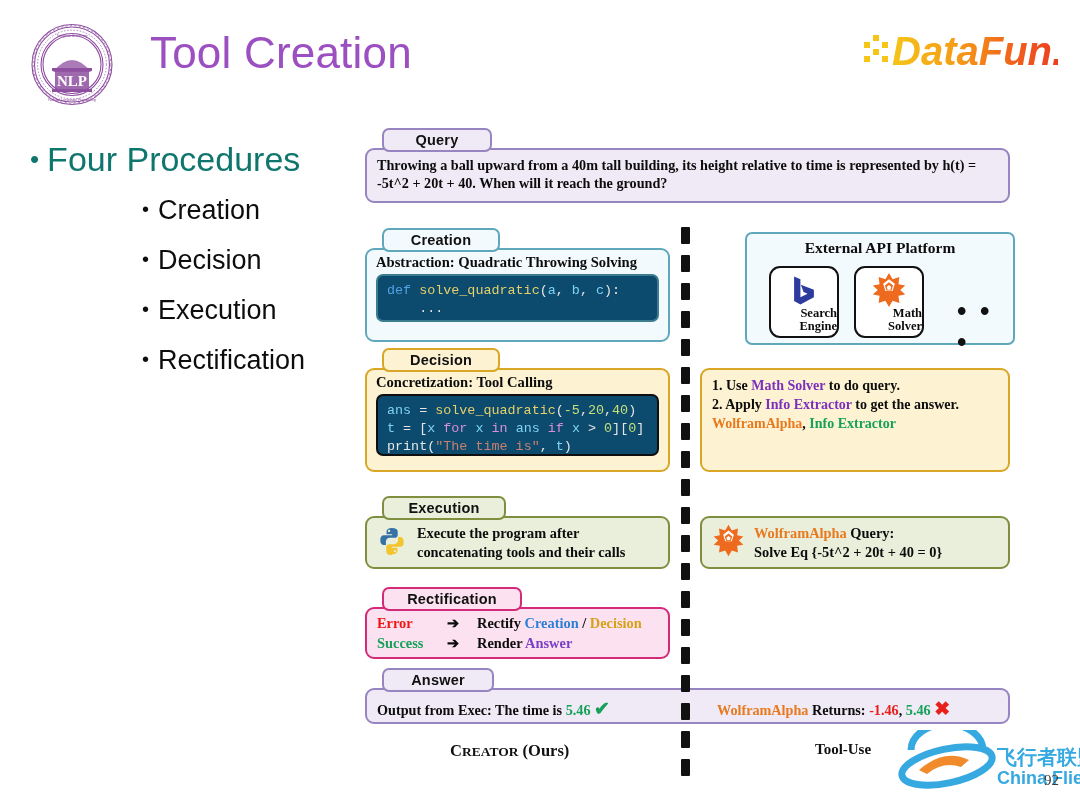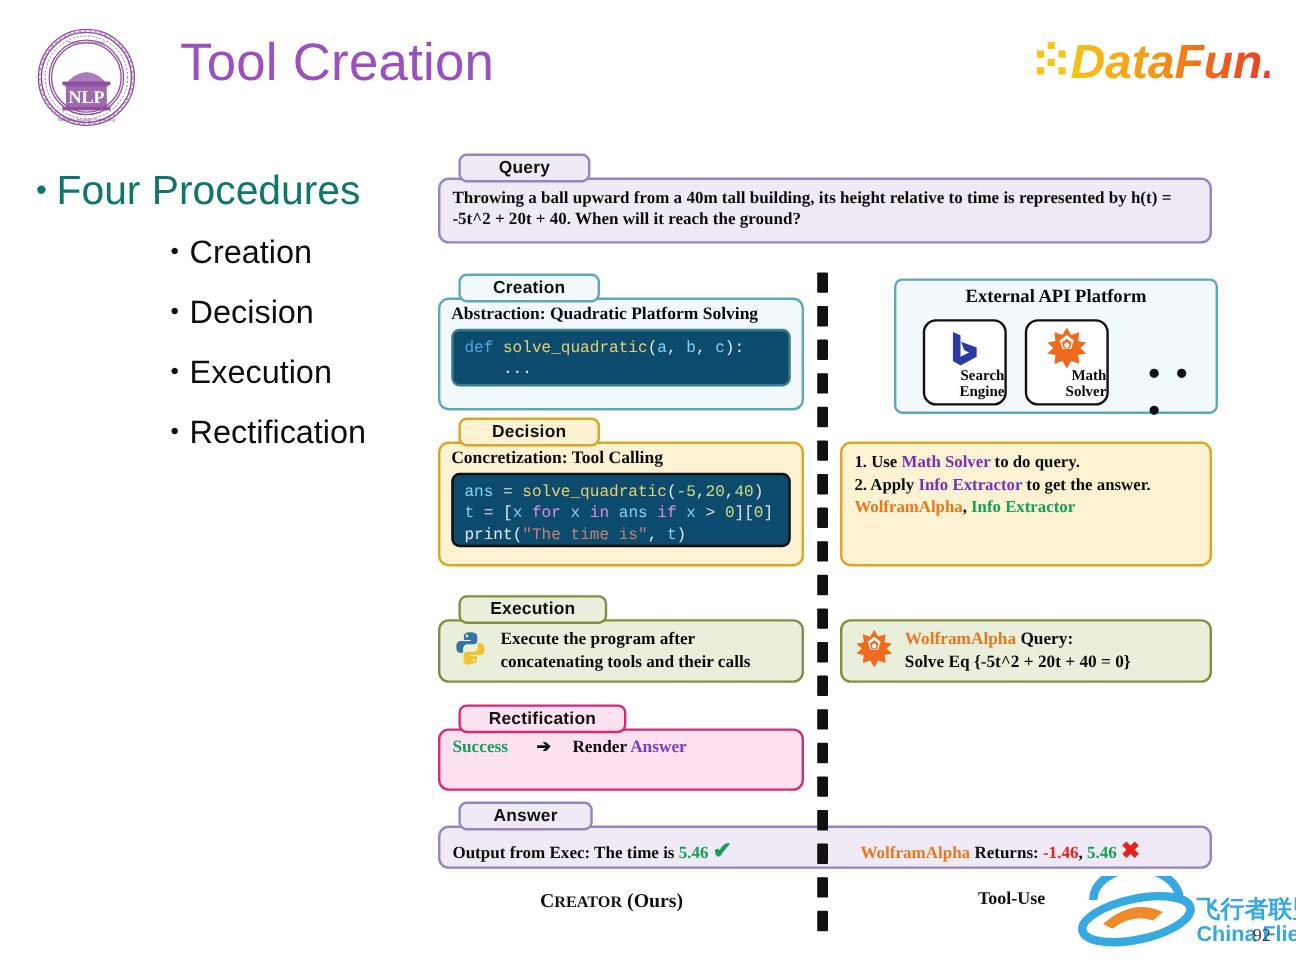--- a/index.html
+++ b/index.html
@@ -239,21 +239,21 @@
     <span>Query</span>
   </div>
   <div class="panel t-purple" style="left:5px; top:24px; width:645px; height:55px;">
     <div class="panel-text" style="font-size:14.2px; line-height:1.28; padding:6px 10px 0 10px;">Throwing a ball upward from a 40m tall building, its height relative to time is represented by h(t) = -5t^2 + 20t + 40. When will it reach the ground?</div>
   </div>
 
   <div class="tab t-teal" style="left:22px; top:104px; width:118px;">
     <span>Creation</span>
   </div>
   <div class="panel t-teal" style="left:5px; top:124px; width:305px; height:94px;">
-    <div class="panel-text" style="font-size:14.6px; padding:4px 0 3px 9px;">Abstraction: Quadratic Platform Solving</div>
+    <div class="panel-text" style="font-size:14.6px; padding:4px 0 3px 9px;">Abstraction: Quadratic Throwing Solving</div>
     <div class="code c-teal" style="margin:0 9px 0 9px; height:48px;"><span class="k-def">def</span><span class="k-fn"> solve_quadratic</span><span class="k-plain">(</span><span class="k-arg">a</span><span class="k-plain">, </span><span class="k-arg">b</span><span class="k-plain">, </span><span class="k-arg">c</span><span class="k-plain">):</span>
 <span class="k-plain">    ...</span></div>
   </div>
 
   <div id="api-platform">
     <div id="api-title">External API Platform</div>
 
     <div class="api-card" style="left:22px;">
       <div style="text-align:center; padding-top:5px;">
         <svg viewBox="0 0 40 40" width="36" height="36">
@@ -342,20 +342,23 @@
       <div>Solve Eq {-5t^2 + 20t + 40 = 0}</div>
     </div>
   </div>
 
   <div class="tab t-pink" style="left:22px; top:463px; width:140px;">
     <span>Rectification</span>
   </div>
   <div class="panel t-pink" style="left:5px; top:483px; width:305px; height:52px;">
     <div class="panel-text" style="font-size:14.4px; line-height:1.4; padding:4px 0 0 10px;">
       <div>
+        <span class="c-errRed" style="display:inline-block; width:70px;">Error</span><span style="display:inline-block; width:30px;">➔</span><span>Rectify </span><span class="c-blue">Creation</span><span> / </span><span class="c-gold2">Decision</span>
+      </div>
+      <div>
         <span class="c-green" style="display:inline-block; width:70px;">Success</span><span style="display:inline-block; width:30px;">➔</span><span>Render </span><span class="c-violet">Answer</span>
       </div>
     </div>
   </div>
 
   <div class="tab t-purple" style="left:22px; top:544px; width:112px;">
     <span>Answer</span>
   </div>
   <div class="panel t-purple" style="left:5px; top:564px; width:645px; height:36px;">
     <div class="panel-text" style="font-size:14.2px; padding:7px 0 0 10px; position:relative; height:100%;">

